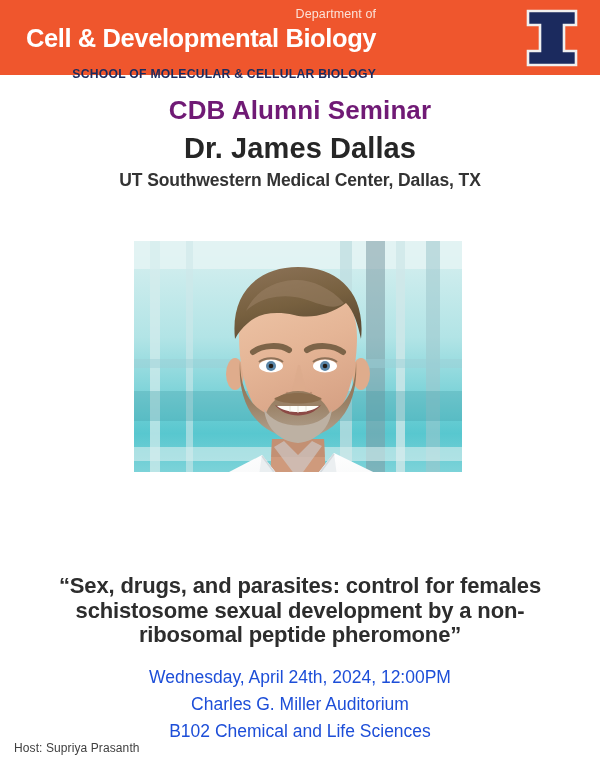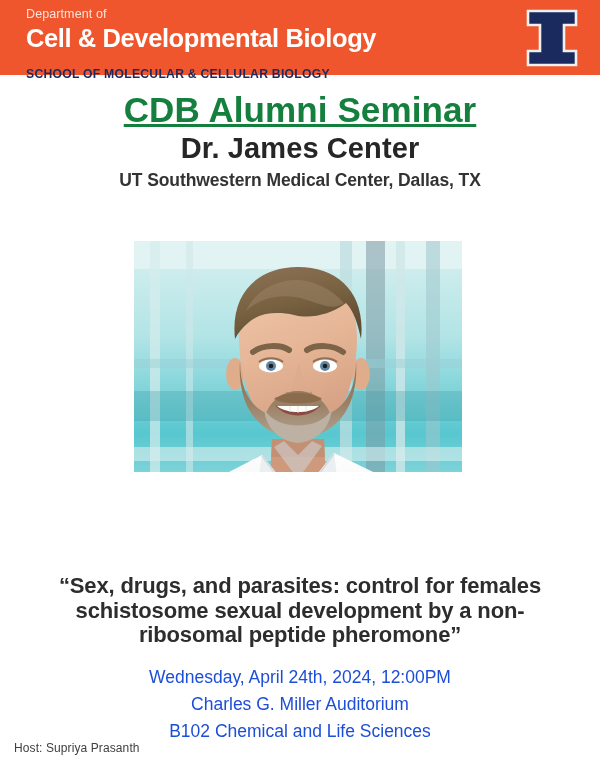--- a/index.html
+++ b/index.html
@@ -17,20 +17,21 @@
   }
 
   
   .header-bar {
     position: absolute;
     left: 0; top: 0;
     width: 600px;
     height: 75px;
     background: #ef562d;
     box-sizing: border-box;
+    text-align: right;
   }
   .header-text-block {
     position: absolute;
     left: 26px;
     top: 7px;
   }
   .dept-of {
     font-size: 12.5px;
     color: #fbe2d8;
     letter-spacing: 0.1px;
@@ -63,26 +64,25 @@
 
   
   .title-block {
     position: absolute;
     left: 0;
     top: 92px;
     width: 600px;
     text-align: center;
   }
   .seminar-title {
-    font-size: 35px;
-    font-weight: bold;
-    color: #15803d;
+    font-size: 26px;
+    font-weight: bold;
+    color: #701a75;
     line-height: 36px;
     letter-spacing: 0.1px;
-    text-decoration: underline;
   }
   .speaker-name {
     font-size: 29px;
     font-weight: bold;
     color: #262626;
     line-height: 40px;
     letter-spacing: 0.1px;
   }
   .affiliation {
     font-size: 17.5px;
@@ -154,21 +154,21 @@
     <div class="school-name">SCHOOL OF MOLECULAR &amp; CELLULAR BIOLOGY</div>
   </div>
 
   <svg class="illinois-logo" viewBox="0 0 56 58">
     <path d="M4 2 H52 V16 H40 V42 H52 V56 H4 V42 H16 V16 H4 Z" fill="#1b2a5e" stroke="#f0f0f0" stroke-width="2.6" stroke-linejoin="miter"></path>
   </svg>
 </div>
 
 <div class="title-block">
   <div class="seminar-title">CDB Alumni Seminar</div>
-  <div class="speaker-name">Dr. James Center</div>
+  <div class="speaker-name">Dr. James Dallas</div>
   <div class="affiliation">UT Southwestern Medical Center, Dallas, TX</div>
 </div>
 
 <div class="portrait-frame">
   <svg class="portrait-svg" viewBox="0 0 328 321">
     <defs>
       <linearGradient id="bgGrad" x1="0" y1="0" x2="0" y2="1">
         <stop offset="0%" stop-color="#d9f0f0"></stop>
         <stop offset="30%" stop-color="#b2e4e6"></stop>
         <stop offset="60%" stop-color="#58c7cf"></stop>

